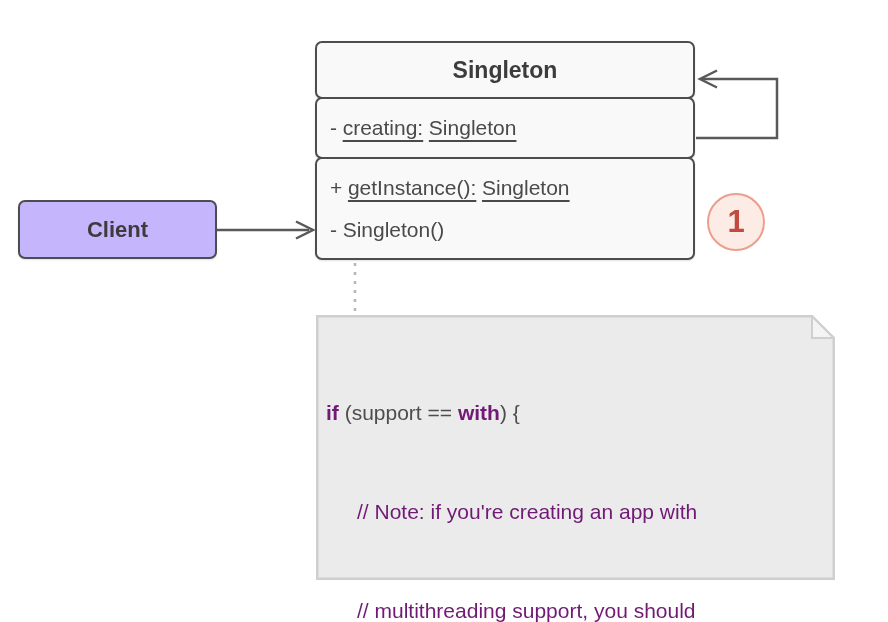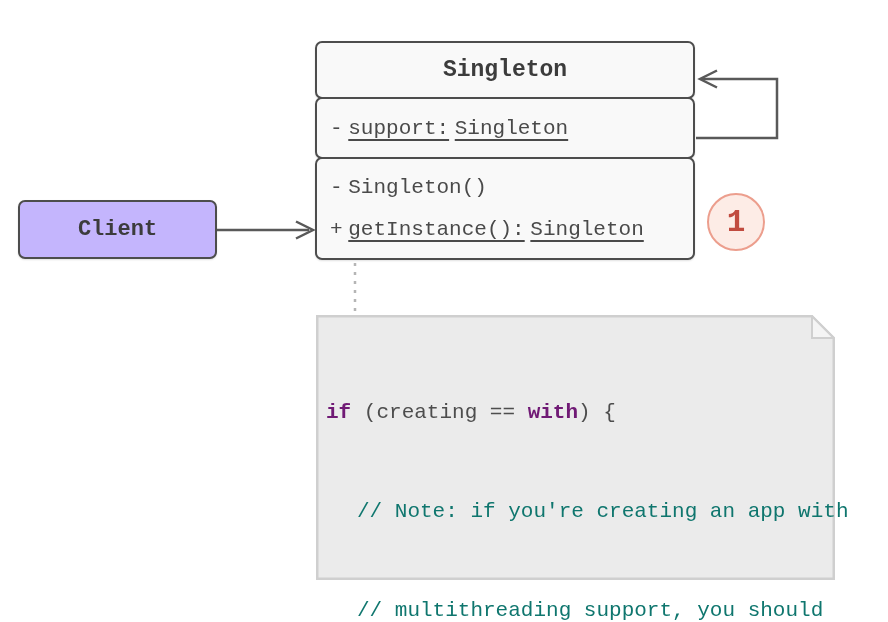--- a/index.html
+++ b/index.html
@@ -1,21 +1,21 @@
 <!DOCTYPE html>
 <html><head>
 <meta charset="utf-8">
 <style>
   html, body { margin: 0; padding: 0; background: #ffffff; }
   .canvas {
     position: relative;
     width: 888px;
     height: 622px;
     background: #ffffff;
-    font-family: Liberation Mono, monospace;
+    font-family: Liberation Sans, sans-serif;
     overflow: hidden;
   }
   .connectors { position: absolute; left: 0; top: 0; }
 
   
   .compartment {
     position: absolute;
     box-sizing: border-box;
     background: #f9f9f9;
     border: 2.5px solid #4d4d4d;
@@ -86,21 +86,21 @@
     position: absolute; left: 0; top: 0; width: 100%; height: 100%;
     box-sizing: border-box;
     padding: 15px 10px 0 10px;
     font-size: 21px;
     line-height: 33px;
     color: #4d4d4d;
     white-space: pre;
   }
   .code-line.indent { padding-left: 31px; }
   .code-line .kw { font-weight: bold; color: #701a75; }
-  .code-line.comment { color: #0f766e; }
+  .code-line.comment { color: #701a75; }
 </style>
 </head>
 <body>
 
 <div class="canvas">
 
   <svg class="connectors" width="888" height="622" viewBox="0 0 888 622">
 
     <g stroke="#595959" stroke-width="2.5" fill="none">
       <line x1="217" y1="230" x2="309" y2="230"></line>
@@ -114,48 +114,48 @@
 
     <line x1="355" y1="263" x2="355" y2="313" stroke="#b5b5b5" stroke-width="2.5" stroke-dasharray="3 6"></line>
   </svg>
 
   <div>
     <div class="compartment title-compartment">
       <span>Singleton</span>
     </div>
     <div class="compartment fields-compartment">
       <div class="member">
-        <span class="prefix">-</span><span class="u">support:</span><span class="u">Singleton</span>
+        <span class="prefix">-</span><span class="u">creating:</span><span class="u">Singleton</span>
       </div>
     </div>
     <div class="compartment methods-compartment">
       <div class="member">
-        <span class="prefix">-</span><span>Singleton()</span>
+        <span class="prefix">+</span><span class="u">getInstance():</span><span class="u">Singleton</span>
       </div>
       <div class="member">
-        <span class="prefix">+</span><span class="u">getInstance():</span><span class="u">Singleton</span>
+        <span class="prefix">-</span><span>Singleton()</span>
       </div>
     </div>
   </div>
 
   <div class="client-box">
     <span>Client</span>
   </div>
 
   <div class="badge">
     <span>1</span>
   </div>
 
   <div class="note">
     <svg width="519" height="265" viewBox="0 0 519 265">
       <path d="M1.25 1.25 H496 L517.75 23 V263.75 H1.25 Z" fill="#ebebeb" stroke="#cfcfcf" stroke-width="2.5"></path>
       <path d="M496 1.25 L517.75 23 L496 23 Z" fill="#f4f4f4" stroke="#cfcfcf" stroke-width="2"></path>
     </svg>
     <div class="note-text">
-      <div class="code-line"><span class="kw">if</span><span> (creating == </span><span class="kw">with</span><span>) {</span></div>
+      <div class="code-line"><span class="kw">if</span><span> (support == </span><span class="kw">with</span><span>) {</span></div>
       <div class="code-line indent comment"><span>// Note: if you're creating an app with</span></div>
       <div class="code-line indent comment"><span>// multithreading support, you should</span></div>
       
       
       
       
     </div>
   </div>
 
 </div>

